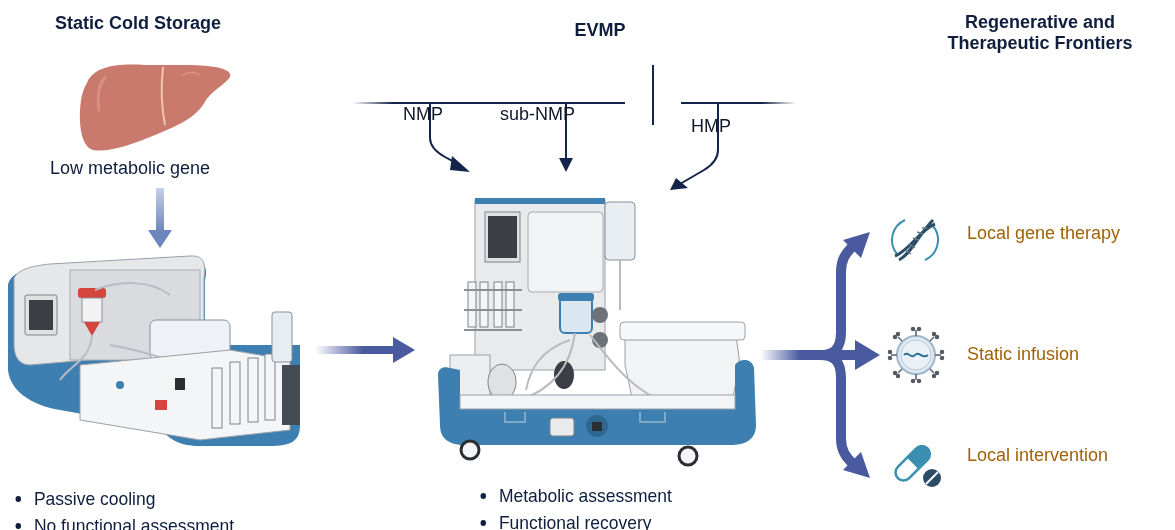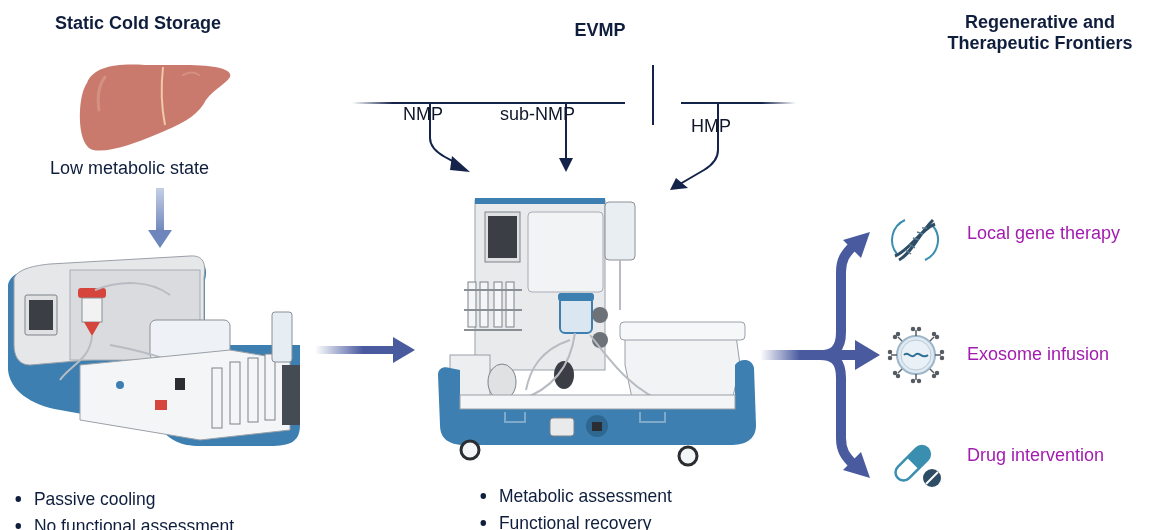--- a/index.html
+++ b/index.html
@@ -6,41 +6,41 @@
   body { width: 1175px; height: 530px; position: relative; overflow: hidden;
          font-family: "Liberation Sans", sans-serif; color: #0f1e3d; }
   .abs { position: absolute; }
   .heading { font-weight: bold; font-size: 18px; color: #0f1e3d; text-align: center; line-height: 21px; }
   .label { font-size: 18px; color: #0f1e3d; white-space: nowrap; }
   .mode { font-size: 18px; color: #0f172a; white-space: nowrap; margin-top: 28px; }
   ul.bullets { list-style: none; margin: 8px; padding: 0; }
   ul.bullets li { font-size: 19px; line-height: 27px; white-space: nowrap; position: relative; padding-left: 26px; transform: scaleX(0.92); transform-origin: left; }
   ul.bullets li::before { content: ""; position: absolute; left: 6px; top: 11px; width: 6px; height: 6px; border-radius: 50%; background: #0f1e3d; }
   svg { position: absolute; overflow: visible; }
-  .frontier-label { font-size: 18px; color: #a21caf; white-space: nowrap; }
+  .frontier-label { font-size: 18px; color: #a16207; white-space: nowrap; }
 </style>
 </head>
 <body>
 
 <div class="abs heading" style="left:38px; top:13px; width:200px;">Static Cold Storage</div>
 
 <div class="abs heading" style="left:560px; top:20px; width:80px;">EVMP</div>
 
 <div class="abs heading" style="left:905px; top:12px; width:270px;">
   <div>Regenerative and</div>
   <div>Therapeutic Frontiers</div>
 </div>
 
 <svg style="left:75px; top:55px;" width="160" height="100" viewBox="0 0 160 100">
   <path d="M12,28 C18,12 40,8 70,10 L110,10 C140,10 158,14 155,22 C150,30 135,36 128,50 C120,62 105,70 80,80 C60,88 35,98 18,95 C8,92 4,75 5,55 C6,42 8,34 12,28 Z" fill="#c97a6c"></path>
   <path d="M88,12 C86,30 86,50 90,70" stroke="#f0c9a8" stroke-width="2" fill="none"></path>
   <path d="M30,22 C24,30 22,42 24,55" stroke="#dc9a8c" stroke-width="3" fill="none" stroke-linecap="round" opacity="0.7"></path>
   <path d="M108,20 C114,17 120,17 124,20" stroke="#dc9a8c" stroke-width="2" fill="none" stroke-linecap="round" opacity="0.7"></path>
 </svg>
-<div class="abs label" style="left:50px; top:158px;">Low metabolic state</div>
+<div class="abs label" style="left:50px; top:158px;">Low metabolic gene</div>
 
 <svg style="left:145px; top:188px;" width="30" height="62" viewBox="0 0 30 62">
   <defs>
     <linearGradient id="gdown" x1="0" y1="0" x2="0" y2="1">
       <stop offset="0" stop-color="#c5cfe6"></stop>
       <stop offset="1" stop-color="#6f86bc"></stop>
     </linearGradient>
   </defs>
   <rect x="11" y="0" width="8" height="44" fill="url(#gdown)"></rect>
   <polygon points="3,42 27,42 15,60" fill="#6f86bc"></polygon>
@@ -243,22 +243,22 @@
 <svg style="left:888px; top:440px;" width="60" height="50" viewBox="0 0 60 50">
   <g transform="rotate(-45 24 24)">
     <rect x="4" y="16" width="42" height="16" rx="8" fill="#ffffff" stroke="#3a8fb0" stroke-width="2.5"></rect>
     <path d="M25,16 L38,16 A8,8 0 0 1 38,32 L25,32 Z" fill="#3a8fb0"></path>
   </g>
   <circle cx="44" cy="38" r="9" fill="#2d4d66"></circle>
   <line x1="38" y1="44" x2="50" y2="32" stroke="#ffffff" stroke-width="2"></line>
 </svg>
 
 <div class="abs frontier-label" style="left:967px; top:223px;">Local gene therapy</div>
-<div class="abs frontier-label" style="left:967px; top:344px;">Exosome infusion</div>
-<div class="abs frontier-label" style="left:967px; top:445px;">Drug intervention</div>
+<div class="abs frontier-label" style="left:967px; top:344px;">Static infusion</div>
+<div class="abs frontier-label" style="left:967px; top:445px;">Local intervention</div>
 
 <ul class="abs bullets" style="left:2px; top:477px;">
   <li>Passive cooling</li>
   <li>No functional assessment</li>
 </ul>
 <ul class="abs bullets" style="left:467px; top:474px;">
   <li>Metabolic assessment</li>
   <li>Functional recovery</li>
 </ul>
 

